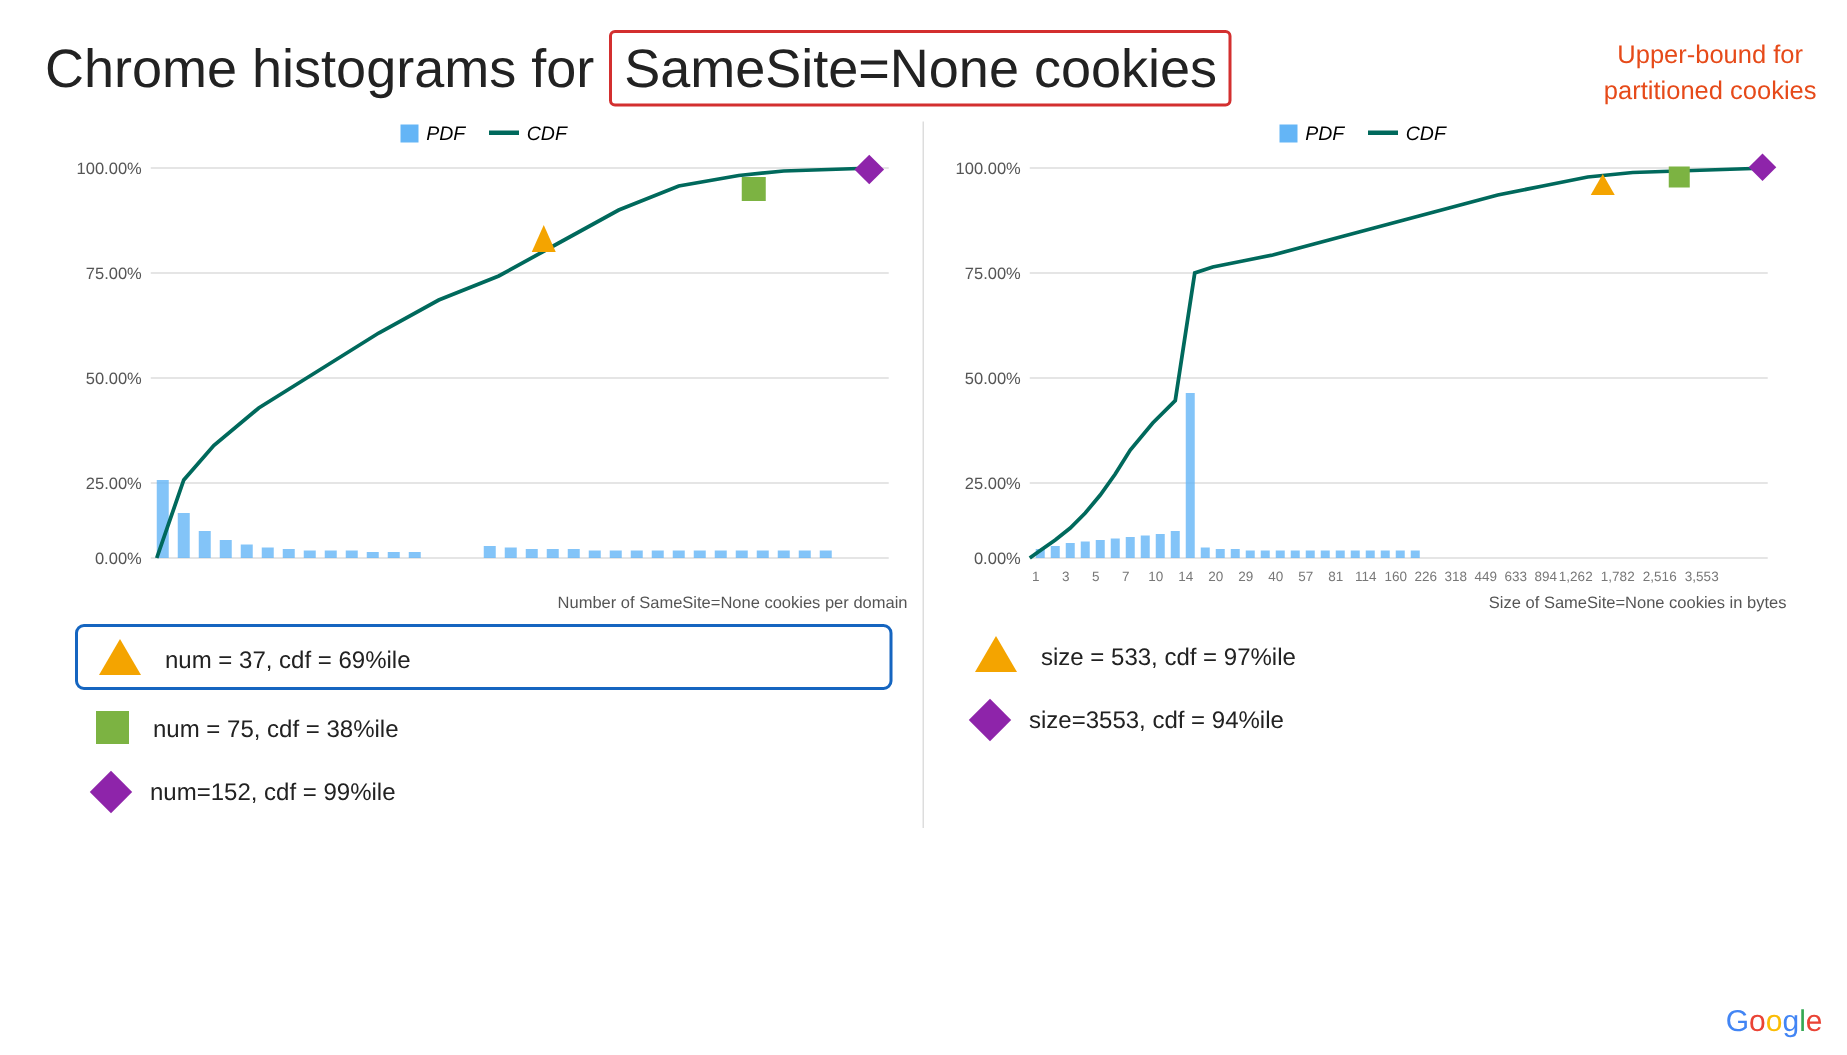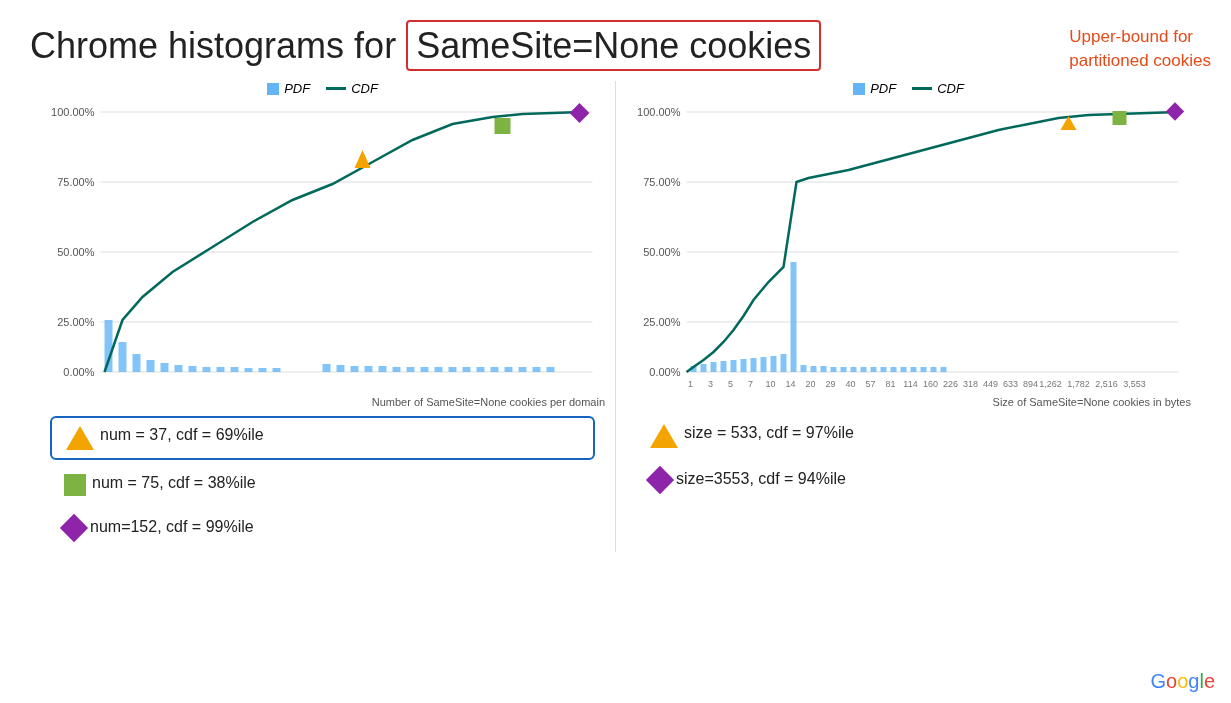--- a/index.html
+++ b/index.html
@@ -35,21 +35,21 @@
     }
 
     .upper-bound-note {
       position: absolute;
       top: 25px;
       right: 20px;
       font-family: 'Comic Sans MS', cursive, sans-serif;
       color: #e64a19;
       font-size: 17px;
       line-height: 1.4;
-      text-align: left;
+      text-align: center;
     }
 
     .charts-row {
       display: flex;
       gap: 0;
       margin-top: 10px;
       width: 100%;
     }
 
     .chart-section {
@@ -111,22 +111,22 @@
     }
 
     
     .annotations {
       margin-top: 2px;
       padding: 0 10px;
     }
 
     .annotation-item {
       display: flex;
-      align-items: flex-start;
-      gap: 6px;
+      align-items: flex-end;
+      gap: 16px;
       padding: 8px 14px;
       margin-bottom: 6px;
       font-size: 16px;
       color: #222;
     }
 
     .annotation-item.highlighted {
       border: 2.5px solid #1565c0;
       border-radius: 6px;
     }

